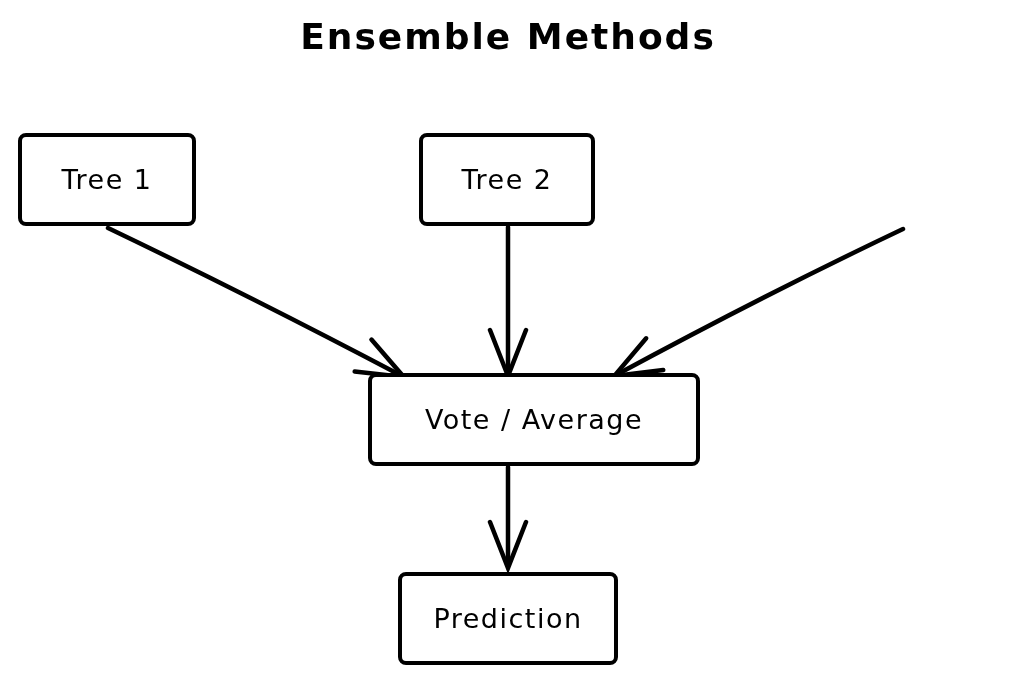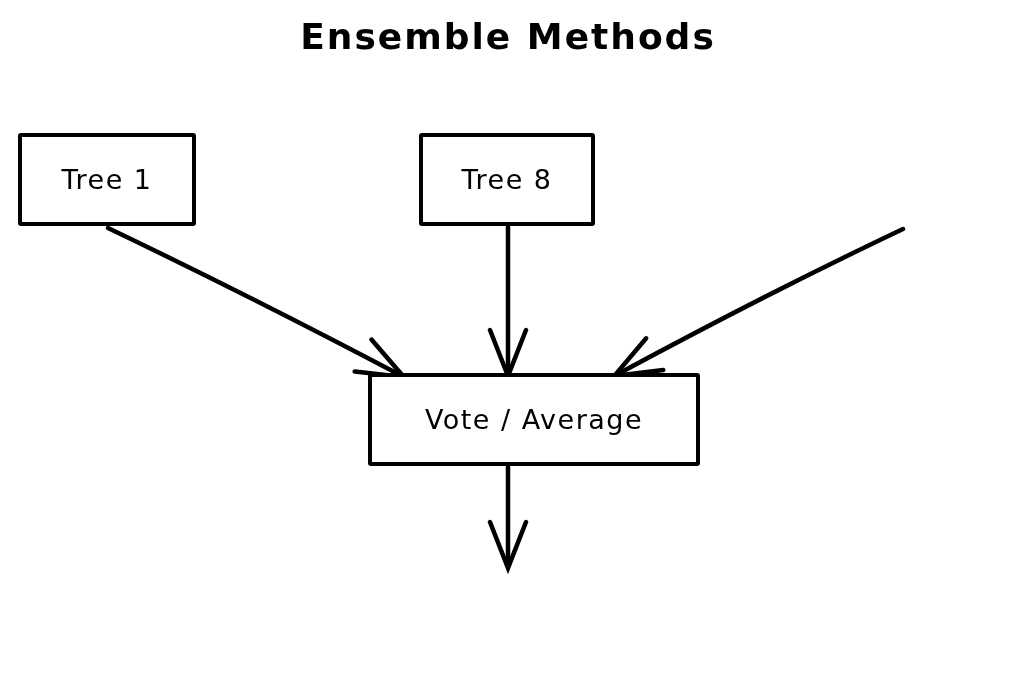--- a/index.html
+++ b/index.html
@@ -21,21 +21,21 @@
     width: 100%;
     text-align: center;
     font-size: 36px;
     font-weight: 700;
     letter-spacing: 2px;
     color: #000000;
   }
   .node {
     position: absolute;
     border: 4px solid #000000;
-    border-radius: 3px;
+    border-radius: 8px;
     background: #ffffff;
     display: flex;
     align-items: center;
     justify-content: center;
     color: #000000;
     font-size: 27px;
     letter-spacing: 1.5px;
     white-space: nowrap;
   }
   .node-tree1      { left: 18px;  top: 133px; width: 178px; height: 93px; }
@@ -75,22 +75,25 @@
     <path class="edge" d="M 508 227 L 508 374" marker-end="url(#arrowhead)"></path>
     <path class="edge" d="M 903 229 Q 768 293 616 375" marker-end="url(#arrowhead)"></path>
     <path class="edge" d="M 508 467 L 508 566" marker-end="url(#arrowhead)"></path>
   </svg>
 
   <div class="node node-tree1">
     <span>Tree 1</span>
   </div>
 
   <div class="node node-tree2">
-    <span>Tree 8</span>
+    <span>Tree 2</span>
   </div>
 
 
   <div class="node node-vote">
     <span>Vote / Average</span>
   </div>
 
+  <div class="node node-prediction">
+    <span>Prediction</span>
+  </div>
 
 </div>
 
 </body></html>

